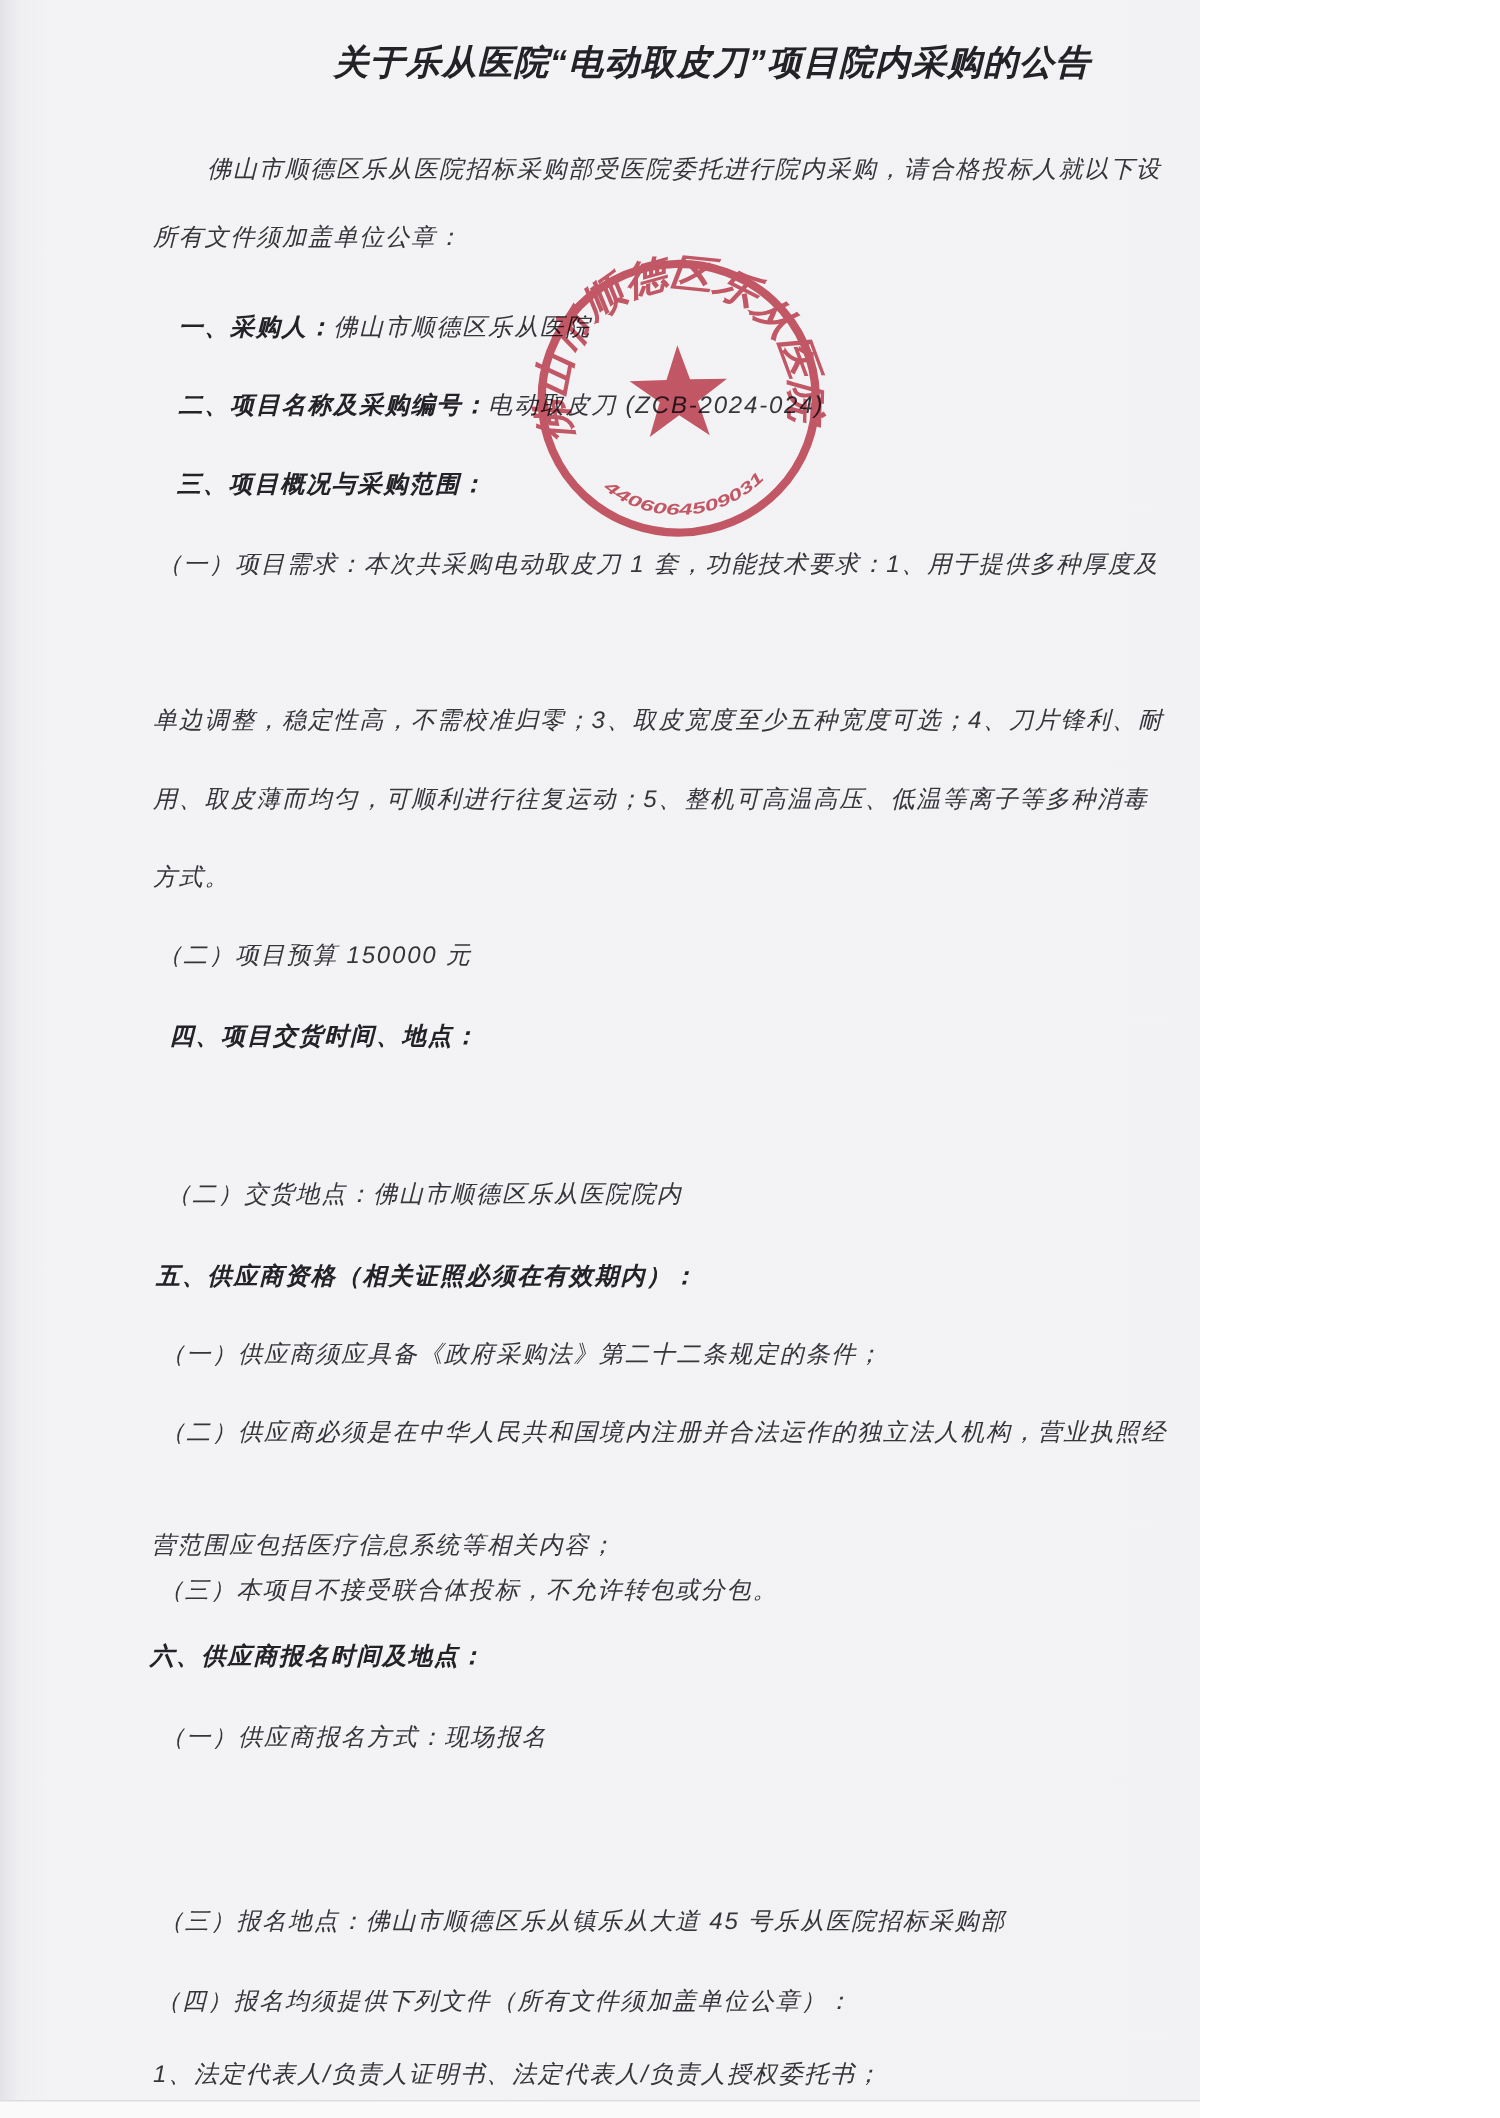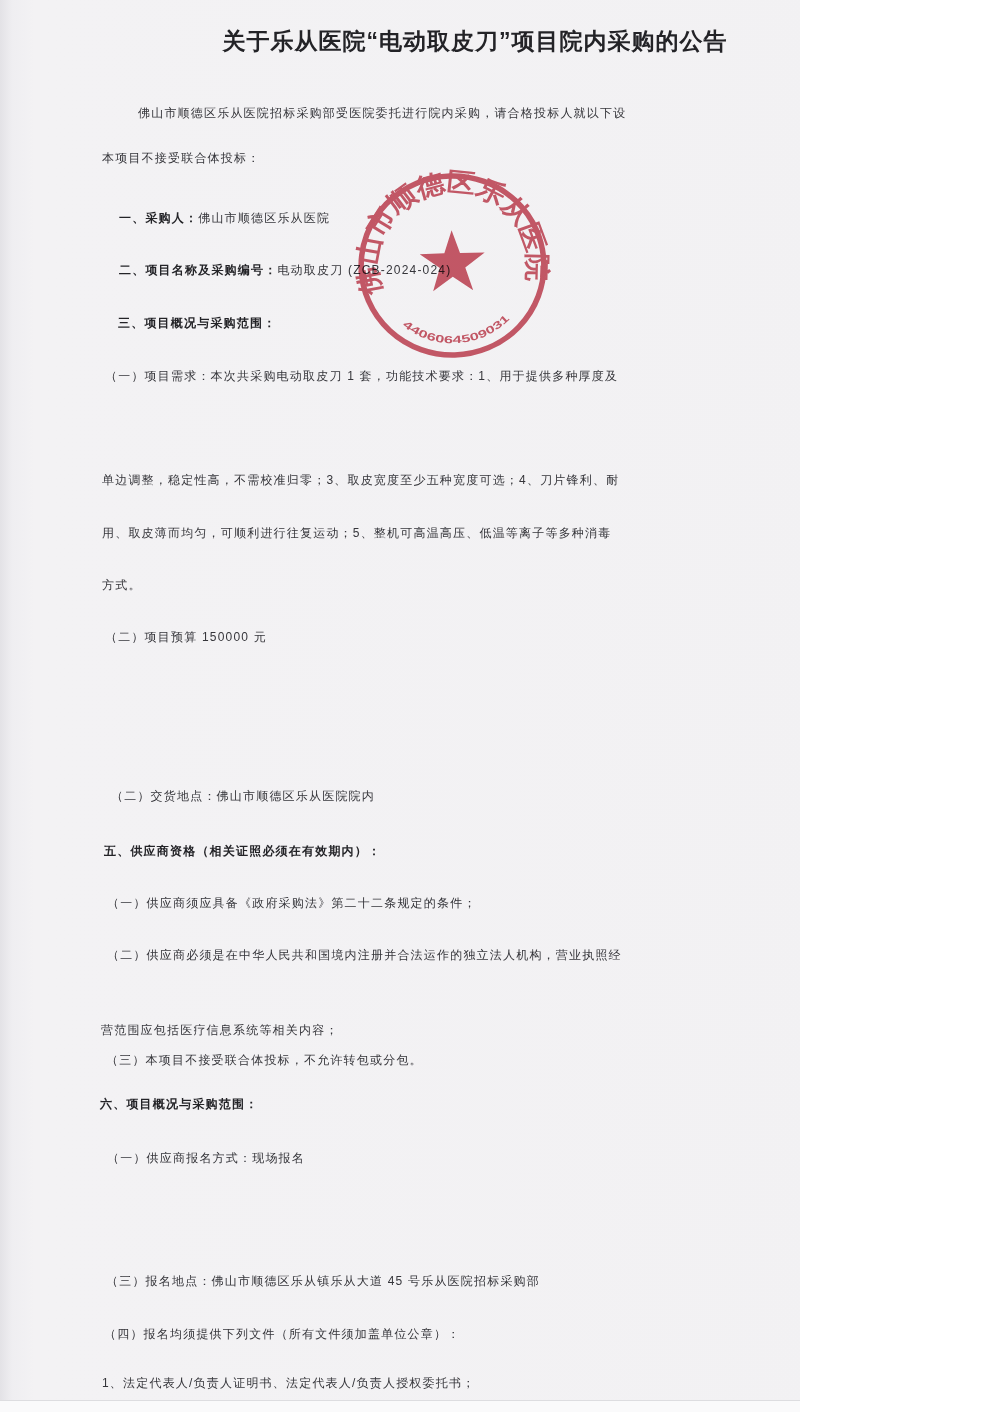--- a/index.html
+++ b/index.html
@@ -3,69 +3,71 @@
 <meta charset="utf-8">
 <style>
   html,body{margin:0;padding:0;background:#ffffff;}
   .page{
     position:relative;
     width:800px;height:1412px;
     background:linear-gradient(90deg,#e3e2e6 0px,#efeef1 12px,#f3f2f4 34px,#f2f1f3 930px,#f4f3f5 1000px);
     font-family:"Liberation Sans",sans-serif;
     color:#35353a;
     overflow:hidden;
+    font-style:italic;
   }
   .page::after{
     content:"";position:absolute;left:0;right:0;bottom:0;height:11px;
     background:#fafafb;border-top:1px solid #dddde0;
   }
   .title{
     position:absolute;top:26px;left:0;width:950px;margin:0;
     text-align:center;font-size:23px;font-weight:bold;
     letter-spacing:1px;color:#232327;
   }
   .line{
     position:absolute;white-space:nowrap;
-    font-size:12px;line-height:25px;letter-spacing:1.2px;
+    font-size:16px;line-height:25px;letter-spacing:1.2px;
   }
   .b{font-weight:bold;color:#232327;}
   .stamp{
     position:absolute;left:351px;top:166px;width:203px;height:199px;
     mix-blend-mode:multiply;opacity:.93;transform:rotate(-1.5deg);
   }
 </style>
 </head>
 <body>
 
 <div class="page">
 
   <h1 class="title">关于乐从医院“电动取皮刀”项目院内采购的公告</h1>
 
   <div class="line" style="top:101px;left:138px"><span>佛山市顺德区乐从医院招标采购部受医院委托进行院内采购，请合格投标人就以下设</span></div>
-  <div class="line" style="top:146px;left:102px"><span>本项目不接受联合体投标：</span></div>
+  <div class="line" style="top:146px;left:102px"><span>所有文件须加盖单位公章：</span></div>
 
   <div class="line" style="top:206px;left:119px"><span class="b">一、采购人：</span><span>佛山市顺德区乐从医院</span></div>
   <div class="line" style="top:258px;left:119px"><span class="b">二、项目名称及采购编号：</span><span>电动取皮刀 (ZCB-2024-024)</span></div>
   <div class="line" style="top:311px;left:118px"><span class="b">三、项目概况与采购范围：</span></div>
 
   <div class="line" style="top:364px;left:105px"><span>（一）项目需求：本次共采购电动取皮刀 1 套，功能技术要求：1、用于提供多种厚度及</span></div>
   <div class="line" style="top:468px;left:102px"><span>单边调整，稳定性高，不需校准归零；3、取皮宽度至少五种宽度可选；4、刀片锋利、耐</span></div>
   <div class="line" style="top:521px;left:102px"><span>用、取皮薄而均匀，可顺利进行往复运动；5、整机可高温高压、低温等离子等多种消毒</span></div>
   <div class="line" style="top:573px;left:102px"><span>方式。</span></div>
   <div class="line" style="top:625px;left:105px"><span>（二）项目预算 150000 元</span></div>
 
+  <div class="line" style="top:679px;left:113px"><span class="b">四、项目交货时间、地点：</span></div>
   <div class="line" style="top:784px;left:111px"><span>（二）交货地点：佛山市顺德区乐从医院院内</span></div>
 
   <div class="line" style="top:839px;left:104px"><span class="b">五、供应商资格（相关证照必须在有效期内）：</span></div>
   <div class="line" style="top:891px;left:107px"><span>（一）供应商须应具备《政府采购法》第二十二条规定的条件；</span></div>
   <div class="line" style="top:943px;left:107px"><span>（二）供应商必须是在中华人民共和国境内注册并合法运作的独立法人机构，营业执照经</span></div>
   <div class="line" style="top:1018px;left:101px"><span>营范围应包括医疗信息系统等相关内容；</span></div>
   <div class="line" style="top:1048px;left:106px"><span>（三）本项目不接受联合体投标，不允许转包或分包。</span></div>
 
-  <div class="line" style="top:1092px;left:100px"><span class="b">六、项目概况与采购范围：</span></div>
+  <div class="line" style="top:1092px;left:100px"><span class="b">六、供应商报名时间及地点：</span></div>
   <div class="line" style="top:1146px;left:107px"><span>（一）供应商报名方式：现场报名</span></div>
   <div class="line" style="top:1269px;left:106px"><span>（三）报名地点：佛山市顺德区乐从镇乐从大道 45 号乐从医院招标采购部</span></div>
   <div class="line" style="top:1322px;left:104px"><span>（四）报名均须提供下列文件（所有文件须加盖单位公章）：</span></div>
   <div class="line" style="top:1371px;left:102px"><span>1、法定代表人/负责人证明书、法定代表人/负责人授权委托书；</span></div>
 
   <svg class="stamp" viewBox="0 0 220 220" preserveAspectRatio="none">
     <circle cx="110" cy="110" r="99" fill="none" stroke-width="6" stroke="#c84f5e"></circle>
     <path id="arcTop" d="M 32.9,138 A 82,82 0 1 1 187.1,138" fill="none"></path>
     <path id="arcBottom" d="M 52.5,173.9 A 86,86 0 0 0 167.5,173.9" fill="none"></path>
     <text font-size="29" font-weight="bold" font-family="Liberation Sans, sans-serif" fill="#c84f5e">

